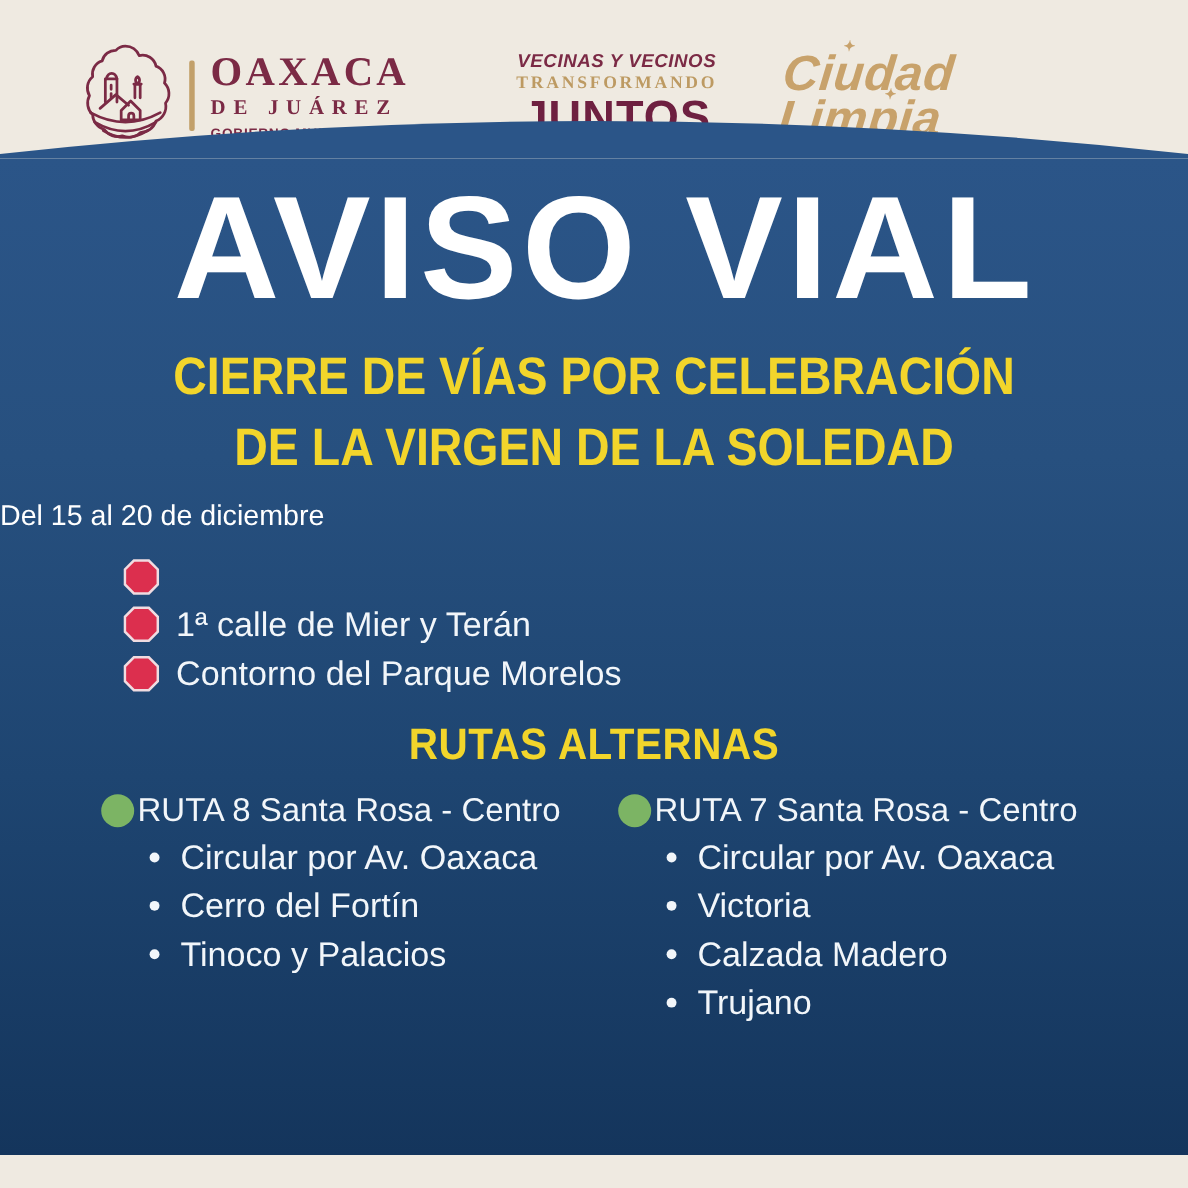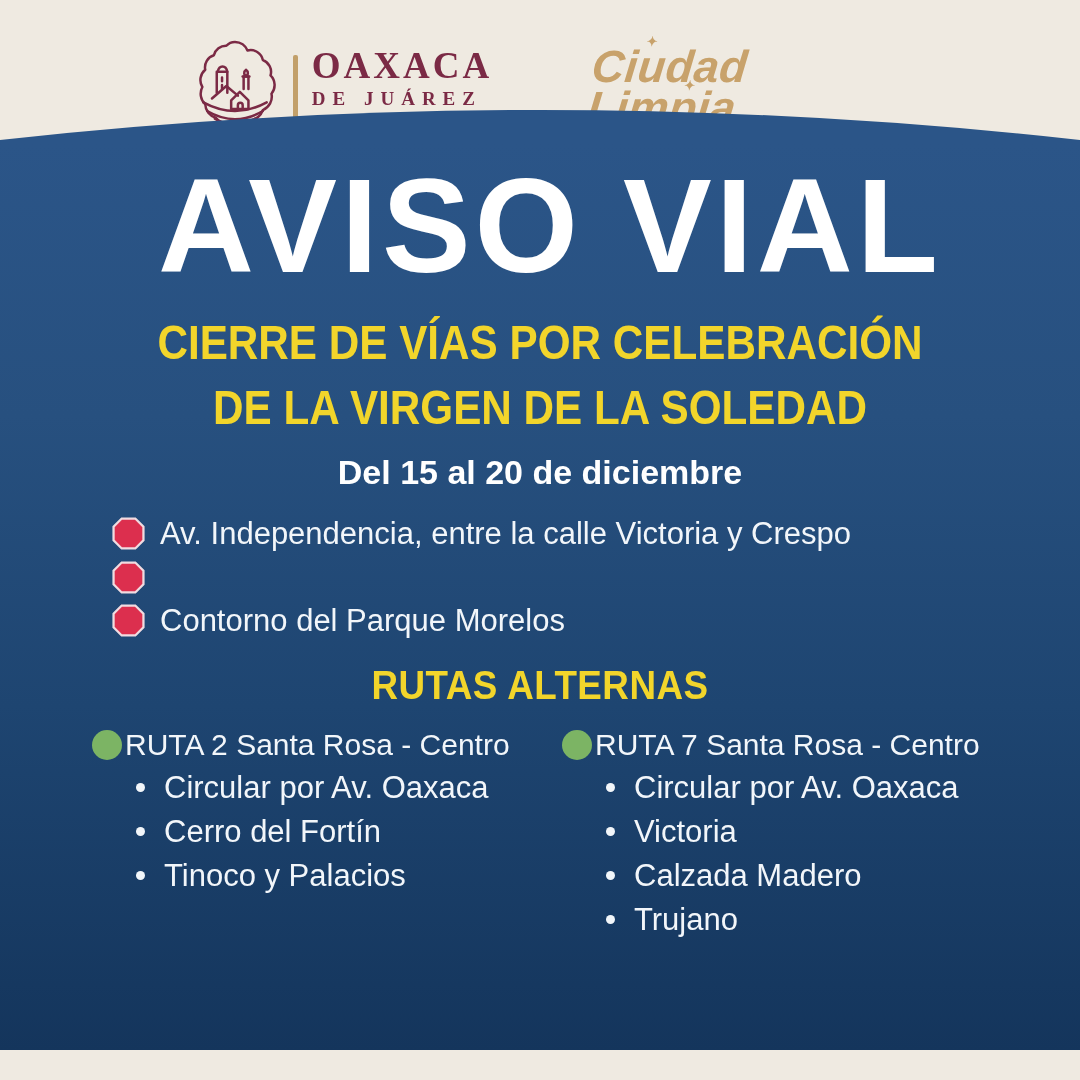--- a/index.html
+++ b/index.html
@@ -31,21 +31,21 @@
   
   .curve { display:block; width:1080px; height:38px; margin-top:-34px; position:relative; z-index:1; }
 
   
   .blue-body { position:relative; width:1080px; height:906px; background:linear-gradient(180deg,#2b5588 0%, #27507f 30%, #1e4571 62%, #14355c 100%); color:#fff; }
 
   .title { text-align:center; font-weight:bold; font-size:133px; line-height:1; letter-spacing:4px; padding-top:16px; color:#ffffff;padding-left:20px; }
 
   .subtitle { margin-top:18px; text-align:center; color:#f2d52b; font-weight:bold; font-size:48px; line-height:1.35; transform:scaleX(0.88); }
 
-  .date-range { margin-top:12px; text-align:center; font-weight:bold; font-size:34px; color:#ffffff; }
+  .date-range { margin-top:12px; font-weight:normal; font-size:26px; color:#ffffff; }
 
   .closures { margin:24px 0 0 112px; list-style:none; }
   .closure-row { display:flex; align-items:center; gap:15px; margin-bottom:9px; font-size:31px; color:#f2f6fa; }
   .stop-icon { flex:0 0 auto; display:block; }
 
   .alt-heading { margin-top:24px; text-align:center; color:#f2d52b; font-weight:bold; font-size:40px; letter-spacing:0.5px; transform:scaleX(0.92); }
 
   .routes { display:flex; margin-top:20px; padding-left:92px; }
   .route-col1 { width:470px; }
   .route-col2 { flex:1; }
@@ -81,20 +81,25 @@
         </svg>
       </span>
       <span class="muni-divider"></span>
       <span class="muni-text">
         <div class="muni-name">OAXACA</div>
         <div class="muni-subname">DE JUÁREZ</div>
         <div class="muni-tagline">GOBIERNO MUNICIPAL 2025-2027</div>
       </span>
     </div>
 
+    <div class="campaign-logo">
+      <div class="campaign-l1">VECINAS Y VECINOS</div>
+      <div class="campaign-l2">TRANSFORMANDO</div>
+      <div class="campaign-l3">JUNTOS</div>
+    </div>
 
     <div class="program-logo">
       <span class="sparkle sparkle-1">✦</span>
       <span class="sparkle sparkle-2">✦</span>
       <div class="program-line">Ciudad</div>
       <div class="program-line">Limpia</div>
     </div>
 
   </div>
 
@@ -111,43 +116,43 @@
       <div>DE LA VIRGEN DE LA SOLEDAD</div>
     </div>
 
     <div class="date-range">Del 15 al 20 de diciembre</div>
 
     <ul class="closures">
       <li class="closure-row">
         <svg class="stop-icon" width="33" height="33" viewBox="0 0 32 32">
             <polygon points="9.4,1.5 22.6,1.5 30.5,9.4 30.5,22.6 22.6,30.5 9.4,30.5 1.5,22.6 1.5,9.4" fill="#dc2f4e" stroke="#f0dce1" stroke-width="2.2"></polygon>
           </svg>
-        <span>Av. Independencia, entre la calle Victoria y Crespo</span>
       </li>
       <li class="closure-row">
         <svg class="stop-icon" width="33" height="33" viewBox="0 0 32 32">
             <polygon points="9.4,1.5 22.6,1.5 30.5,9.4 30.5,22.6 22.6,30.5 9.4,30.5 1.5,22.6 1.5,9.4" fill="#dc2f4e" stroke="#f0dce1" stroke-width="2.2"></polygon>
           </svg>
+        <span>1ª calle de Mier y Terán</span>
       </li>
       <li class="closure-row">
         <svg class="stop-icon" width="33" height="33" viewBox="0 0 32 32">
             <polygon points="9.4,1.5 22.6,1.5 30.5,9.4 30.5,22.6 22.6,30.5 9.4,30.5 1.5,22.6 1.5,9.4" fill="#dc2f4e" stroke="#f0dce1" stroke-width="2.2"></polygon>
           </svg>
         <span>Contorno del Parque Morelos</span>
       </li>
     </ul>
 
     <div class="alt-heading">RUTAS ALTERNAS</div>
 
     <div class="routes">
 
       <div class="route-col1">
         <div class="route-title">
           <span class="route-dot"></span>
-          <span>RUTA 2 Santa Rosa - Centro</span>
+          <span>RUTA 8 Santa Rosa - Centro</span>
         </div>
         <ul class="stops">
           <li class="stop-row">
               <span class="bullet"></span>
               <span>Circular por Av. Oaxaca</span>
             </li>
           <li class="stop-row">
               <span class="bullet"></span>
               <span>Cerro del Fortín</span>
             </li>

